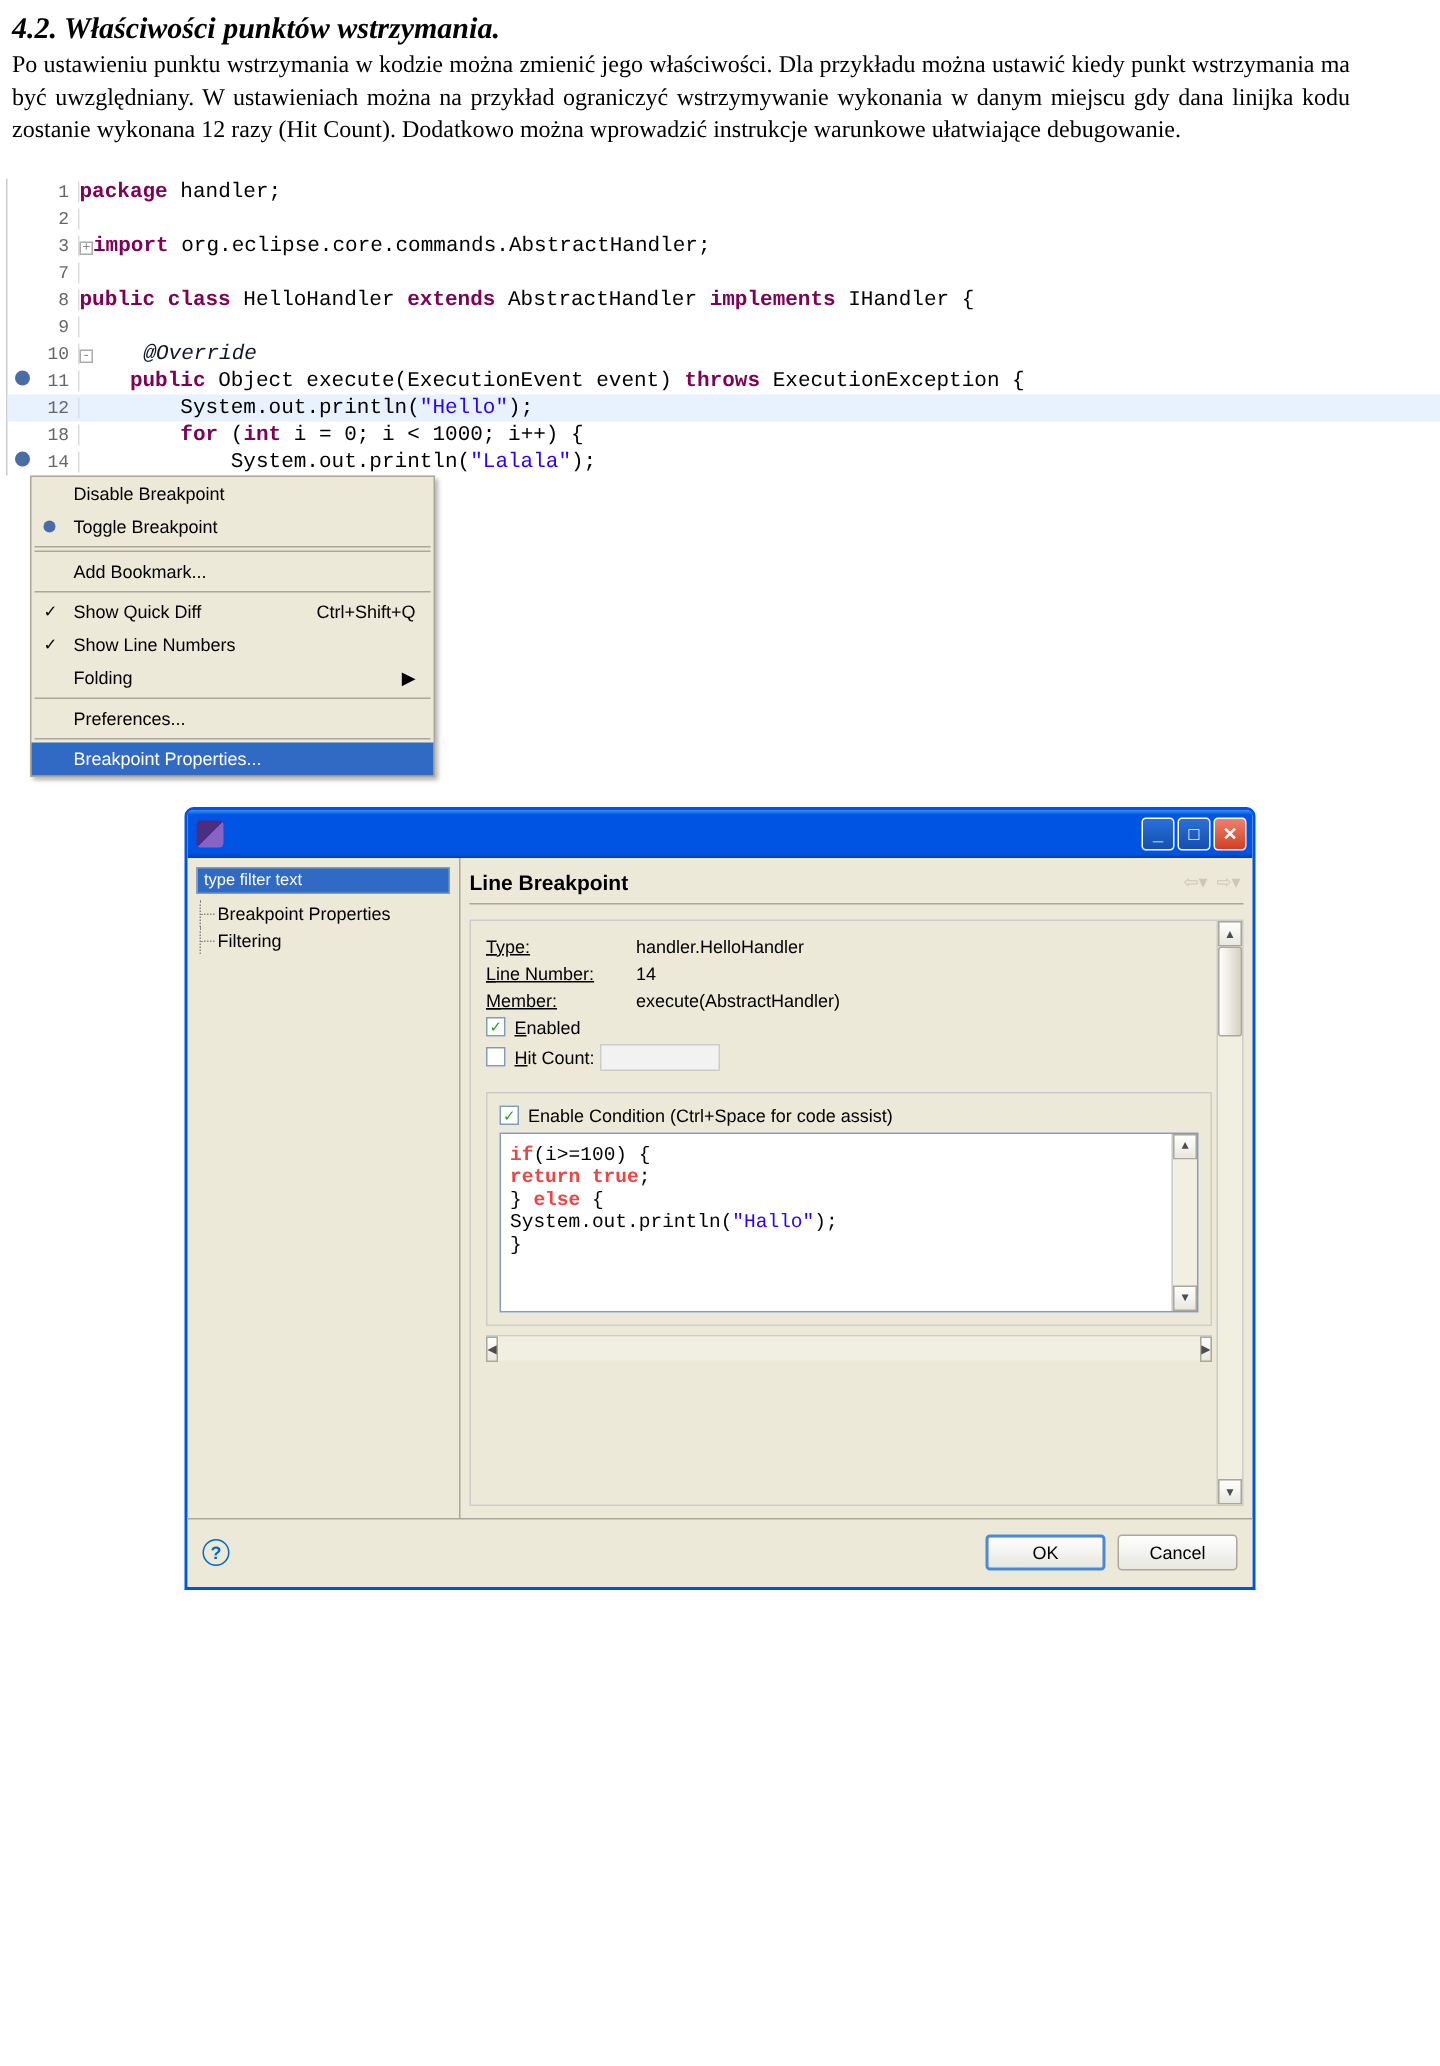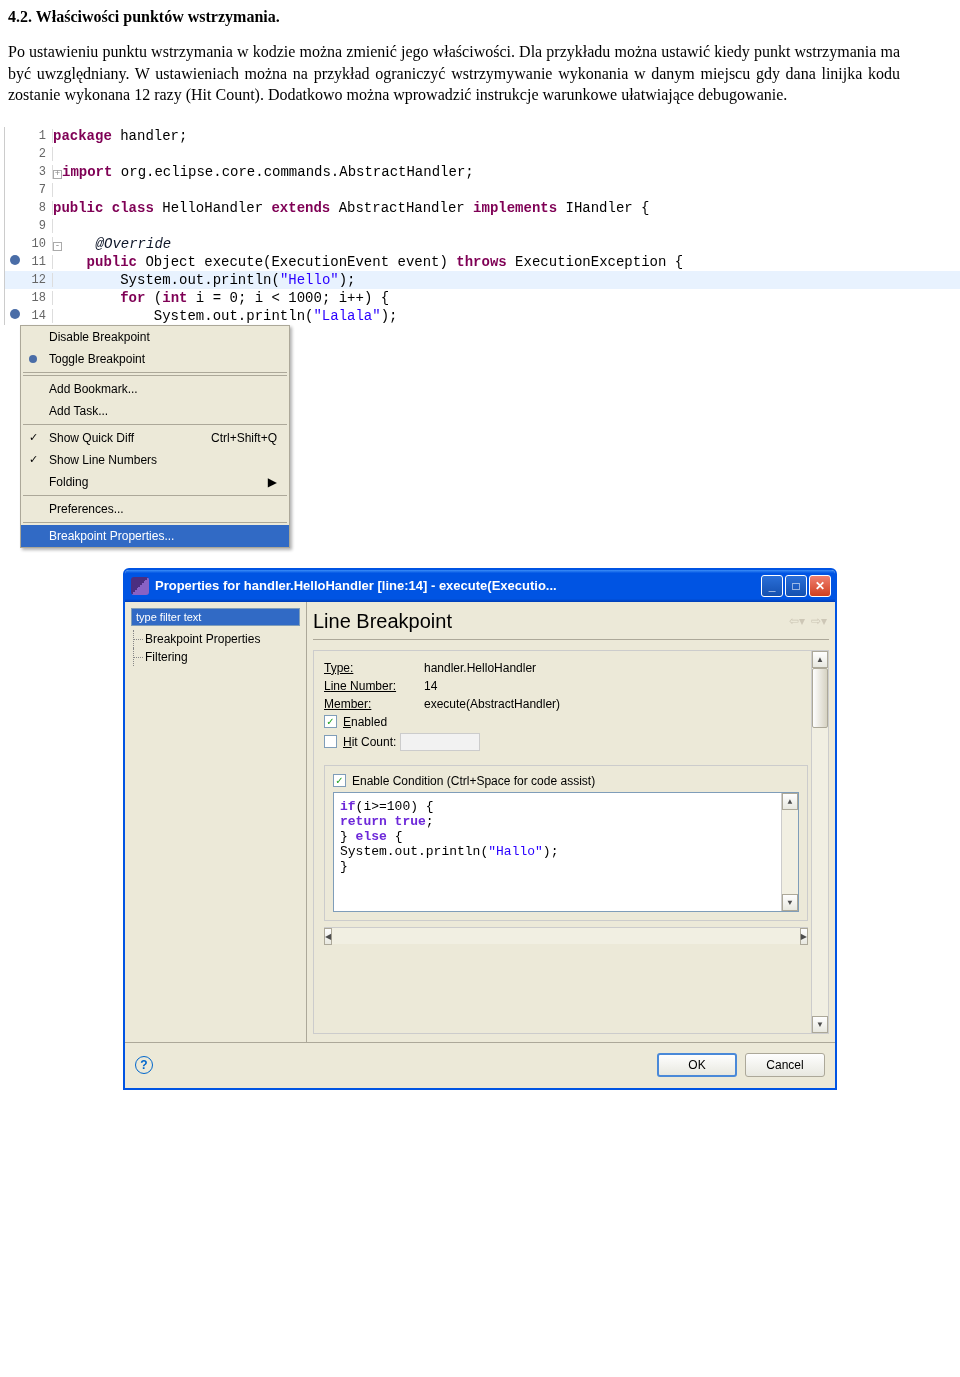--- a/index.html
+++ b/index.html
@@ -1,19 +1,19 @@
 <!DOCTYPE html>
 <html><head>
 <meta charset="utf-8">
 <style>
   * { box-sizing: border-box; margin: 0; padding: 0; }
   body { font-family: "Times New Roman", serif; font-size: 16px; background: #fff; width: 960px; }
   
   .doc-text { padding: 8px 60px 8px 8px; }
-  .section-title { font-weight: bold; font-size: 16px; margin-bottom: 15px; }
+  .section-title { font-weight: bold; font-size: 20px; margin-bottom: 2px; font-style: italic; }
   .para { text-align: justify; line-height: 1.35; margin-bottom: 13px; }
   
   
   .editor { background: #fff; font-family: "Courier New", monospace; font-size: 14px; border-left: 1px solid #ccc; margin-left: 4px; }
   .editor-row { display: flex; align-items: center; height: 18px; white-space: pre; }
   .gutter1 { width: 20px; text-align: center; color: #666; font-size: 11px; }
   .gutter2 { width: 28px; text-align: right; padding-right: 6px; color: #666; font-size: 12px; border-right: 1px solid #ddd; }
   .gutter-icon { width: 10px; height: 10px; border-radius: 50%; background: #4a6da7; display: inline-block; }
   .highlight-line { background: #e8f2fe; }
   .kw { color: #7f0055; font-weight: bold; }
@@ -45,40 +45,40 @@
   .tree-panel { width: 182px; border-right: 1px solid #aca899; padding: 6px; }
   .filter-input { width: 100%; border: 1px solid #7f9db9; background: #fff; padding: 2px 4px; font-size: 11px; }
   .filter-input.sel { background: #316ac5; color: #fff; }
   .tree-items { margin-top: 4px; }
   .tree-item { padding: 2px 0 2px 14px; position: relative; }
   .tree-dots { position: absolute; left: 2px; top: 0; bottom: 0; border-left: 1px dotted #888; }
   .tree-hdot { position: absolute; left: 2px; top: 9px; width: 10px; border-top: 1px dotted #888; }
   
   .main-panel { flex: 1; padding: 8px 6px; display: flex; flex-direction: column; }
   .panel-header { display: flex; align-items: center; border-bottom: 1px solid #aca899; padding-bottom: 6px; margin-bottom: 10px; }
-  .panel-title { font-weight: normal; font-size: 20px; }
+  .panel-title { font-weight: bold; font-size: 14px; }
   .nav-arrows { margin-left: auto; display: flex; gap: 4px; }
   .nav-arrow { width: 18px; height: 14px; color: #cdc7b6; font-size: 12px; }
   
   .scroll-area { flex: 1; border: 1px solid #ccc; background: #ece9d8; position: relative; overflow: hidden; padding: 10px 20px 10px 10px; }
   .scrollbar-v { position: absolute; right: 0; top: 0; bottom: 0; width: 17px; background: #ece9d8; border-left: 1px solid #ccc; display: flex; flex-direction: column; }
   .sb-btn { height: 17px; background: linear-gradient(#fefefe, #e8e8e0); border: 1px solid #aca899; display: flex; align-items: center; justify-content: center; font-size: 8px; color: #4d4d4d; }
   .sb-track { flex: 1; background: #f1efe2; }
   .sb-thumb { height: 60px; background: linear-gradient(to right, #fefefe, #d6d2c2); border: 1px solid #aca899; border-radius: 2px; }
   
   .form-row { display: flex; align-items: center; margin-bottom: 4px; }
   .form-label { width: 100px; text-decoration: underline; }
   .form-label u { text-decoration: underline; }
   .chk { width: 13px; height: 13px; border: 1px solid #7f9db9; background: #fff; display: inline-flex; align-items: center; justify-content: center; font-size: 10px; color: #21a121; margin-right: 6px; }
   .hit-input { border: 1px solid #ccc; background: #f2f2f2; width: 80px; height: 18px; margin-left: 4px; }
   
   .group-box { border: 1px solid #ccc; background: #ece9d8; margin-top: 14px; padding: 8px; position: relative; }
   .code-box { border: 1px solid #7f9db9; background: #fff; font-family: "Courier New", monospace; font-size: 13px; padding: 6px; position: relative; height: 120px; }
   .code-box .scrollbar-v { border-left: 1px solid #ccc; }
-  .cb-kw { color: #6d28d9; font-weight: bold; }
+  .cb-kw { color: #ef4444; font-weight: bold; }
   .cb-str { color: #2a00ff; }
   .scrollbar-h { height: 17px; display: flex; border-top: 1px solid #ccc; background: #ece9d8; margin-top: 6px; }
   .sb-track-h { flex: 1; background: #f1efe2; }
   
   .dialog-footer { height: 46px; border-top: 1px solid #aca899; display: flex; align-items: center; padding: 0 10px; background: #ece9d8; }
   .help-icon { width: 18px; height: 18px; border: 1px solid #0066cc; border-radius: 50%; color: #0066cc; display: flex; align-items: center; justify-content: center; font-size: 12px; font-weight: bold; }
   .footer-btns { margin-left: auto; display: flex; gap: 8px; }
   .btn { min-width: 80px; height: 24px; background: linear-gradient(#fefefe, #e8e8e0); border: 1px solid #aca899; border-radius: 3px; display: flex; align-items: center; justify-content: center; font-size: 12px; }
   .btn.default { border: 2px solid #4a89d8; }
 </style>
@@ -110,23 +110,20 @@
     </div>
     <div class="menu-item">
       <span class="menu-bullet"></span>
       <span>Toggle Breakpoint</span>
     </div>
     <div class="menu-sep"></div>
     <div class="menu-sep"></div>
     <div class="menu-item">
       <span>Add Bookmark...</span>
     </div>
-    <div class="menu-item">
-      <span>Add Task...</span>
-    </div>
     <div class="menu-sep"></div>
     <div class="menu-item">
       <span class="menu-check">✓</span>
       <span>Show Quick Diff</span>
       <span class="menu-shortcut">Ctrl+Shift+Q</span>
     </div>
     <div class="menu-item">
       <span class="menu-check">✓</span>
       <span>Show Line Numbers</span>
     </div>
@@ -140,21 +137,20 @@
     </div>
     <div class="menu-sep"></div>
     <div class="menu-item sel">
       <span>Breakpoint Properties...</span>
     </div>
   </div>
 
 <div class="dialog">
   <div class="titlebar">
     <div class="title-icon"></div>
-    <span>Properties for handler.HelloHandler [line:14] - execute(Executio...</span>
     <div class="win-buttons">
       <div class="win-btn min">_</div>
       <div class="win-btn max">□</div>
       <div class="win-btn close">✕</div>
     </div>
   </div>
   <div class="dialog-body">
     <div class="tree-panel">
       <input class="filter-input sel" value="type filter text" style="">
       <div class="tree-items" id="tree">

